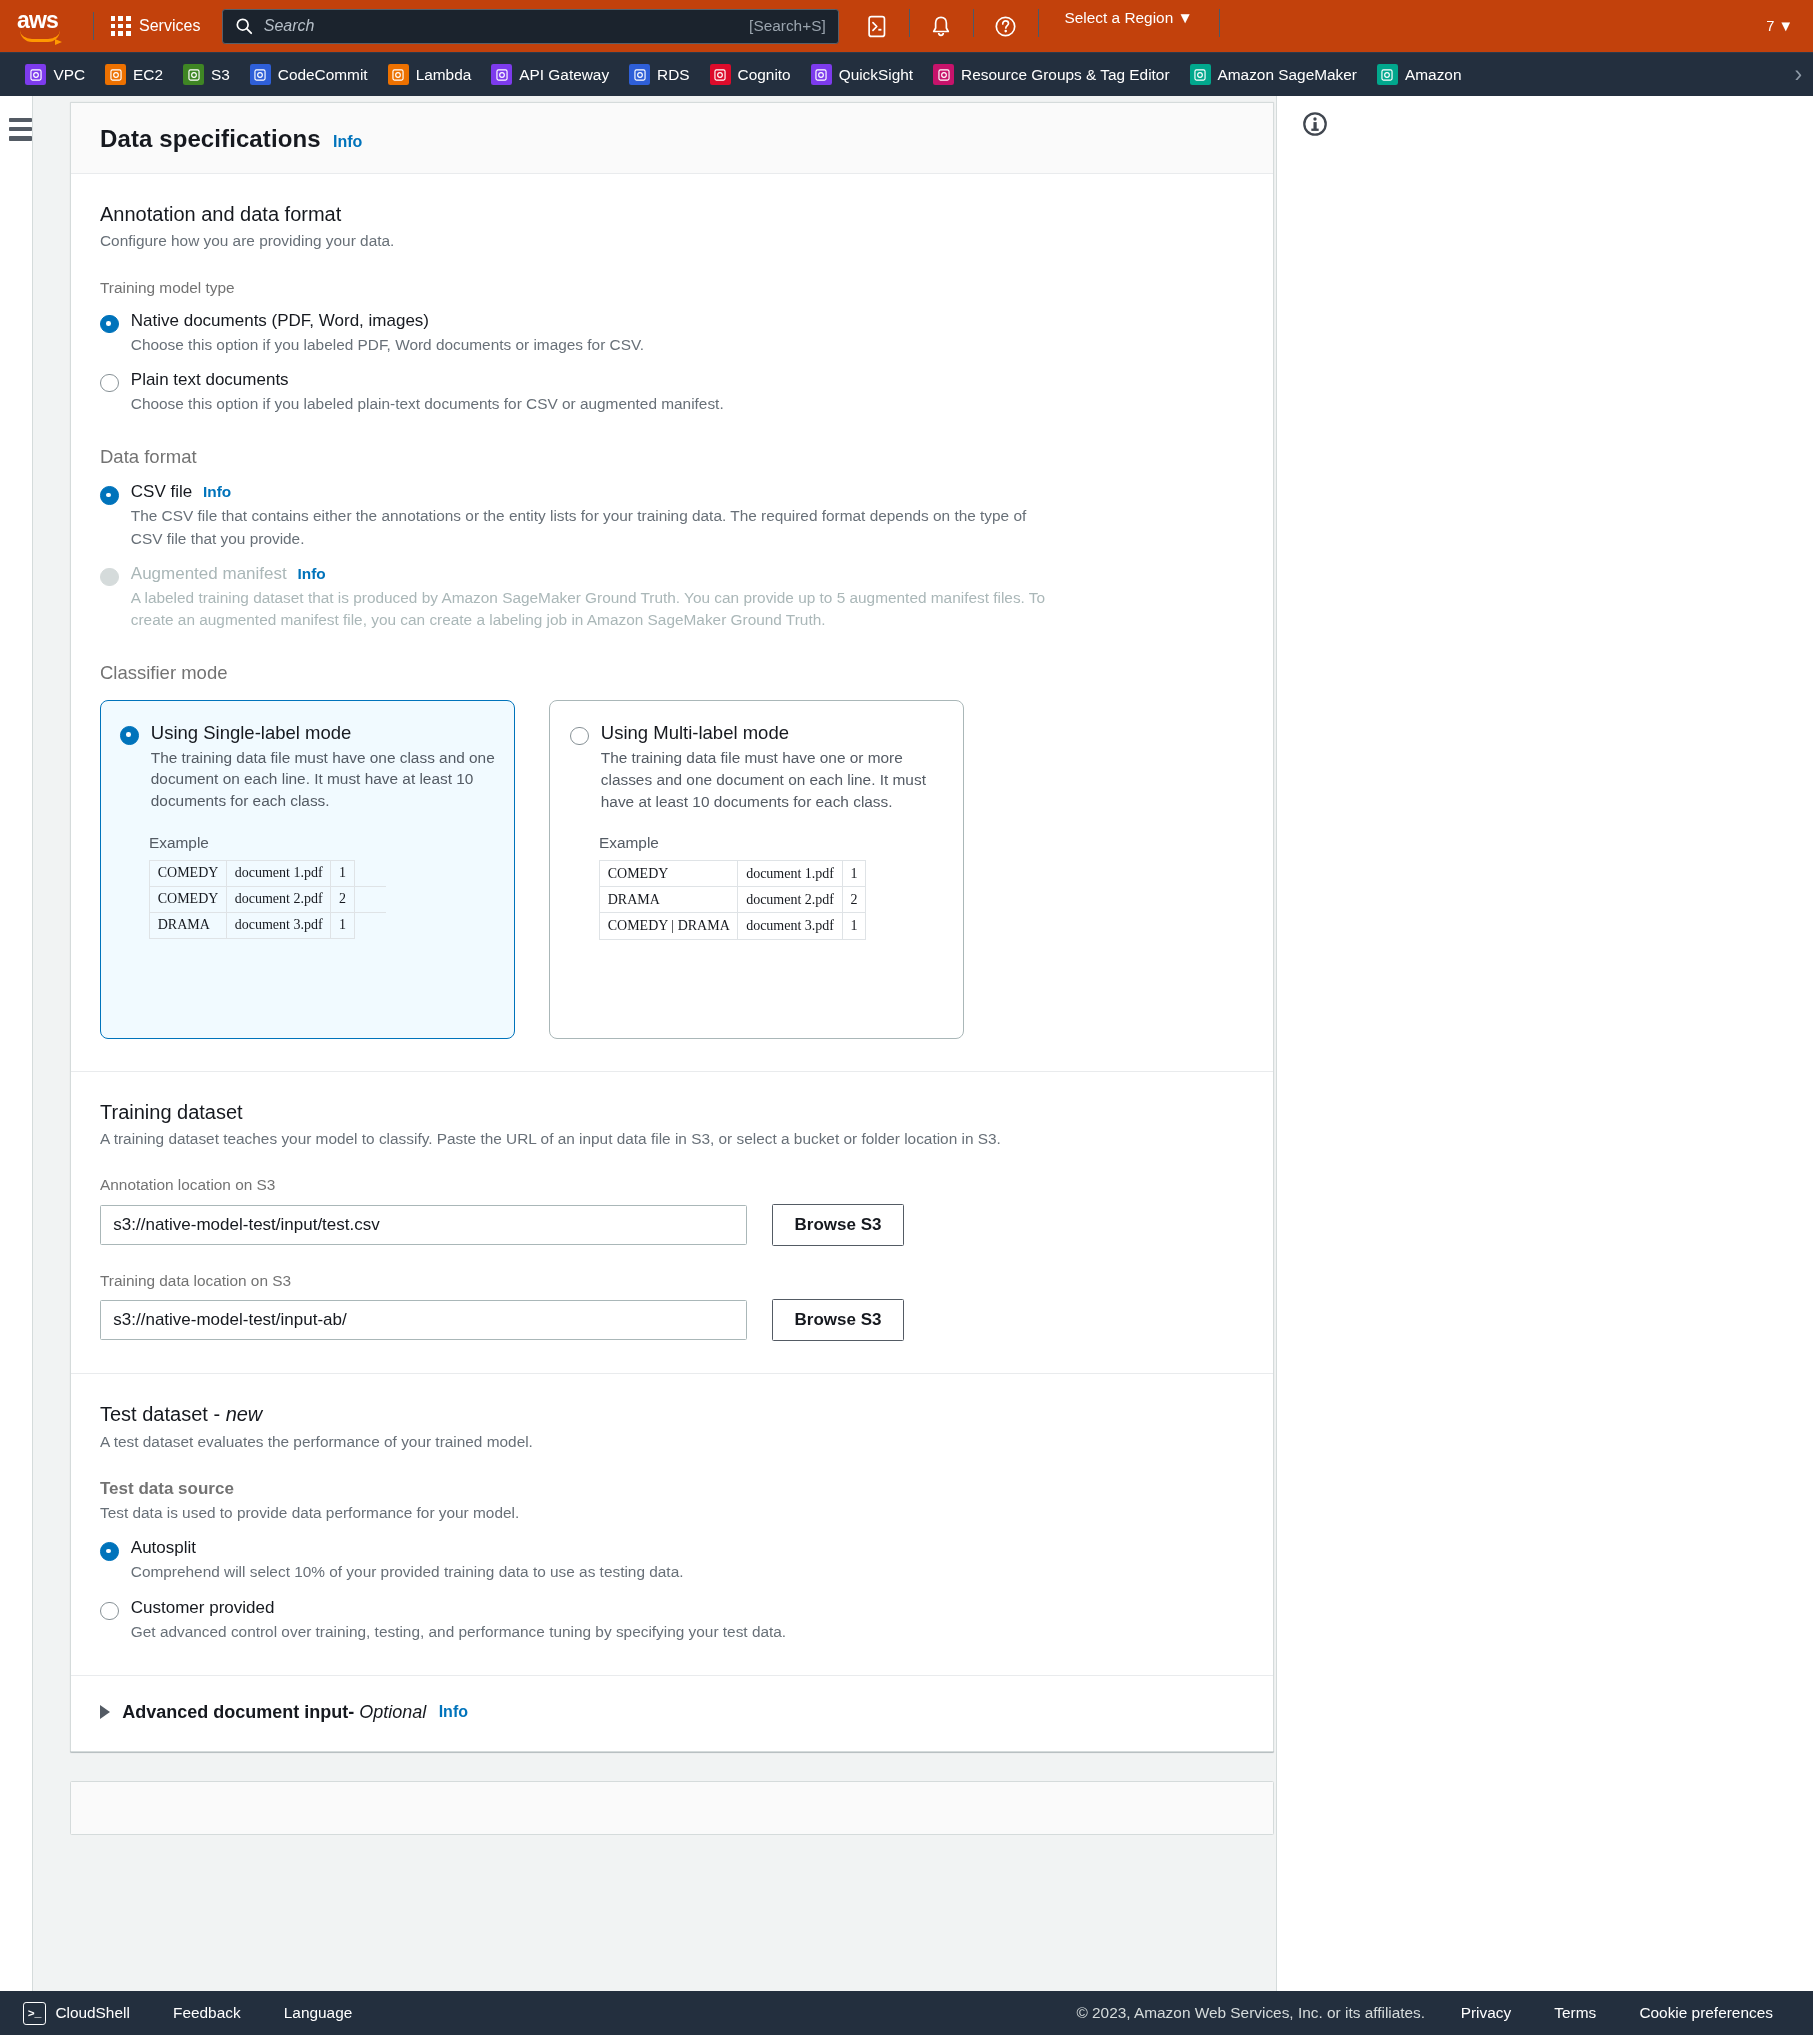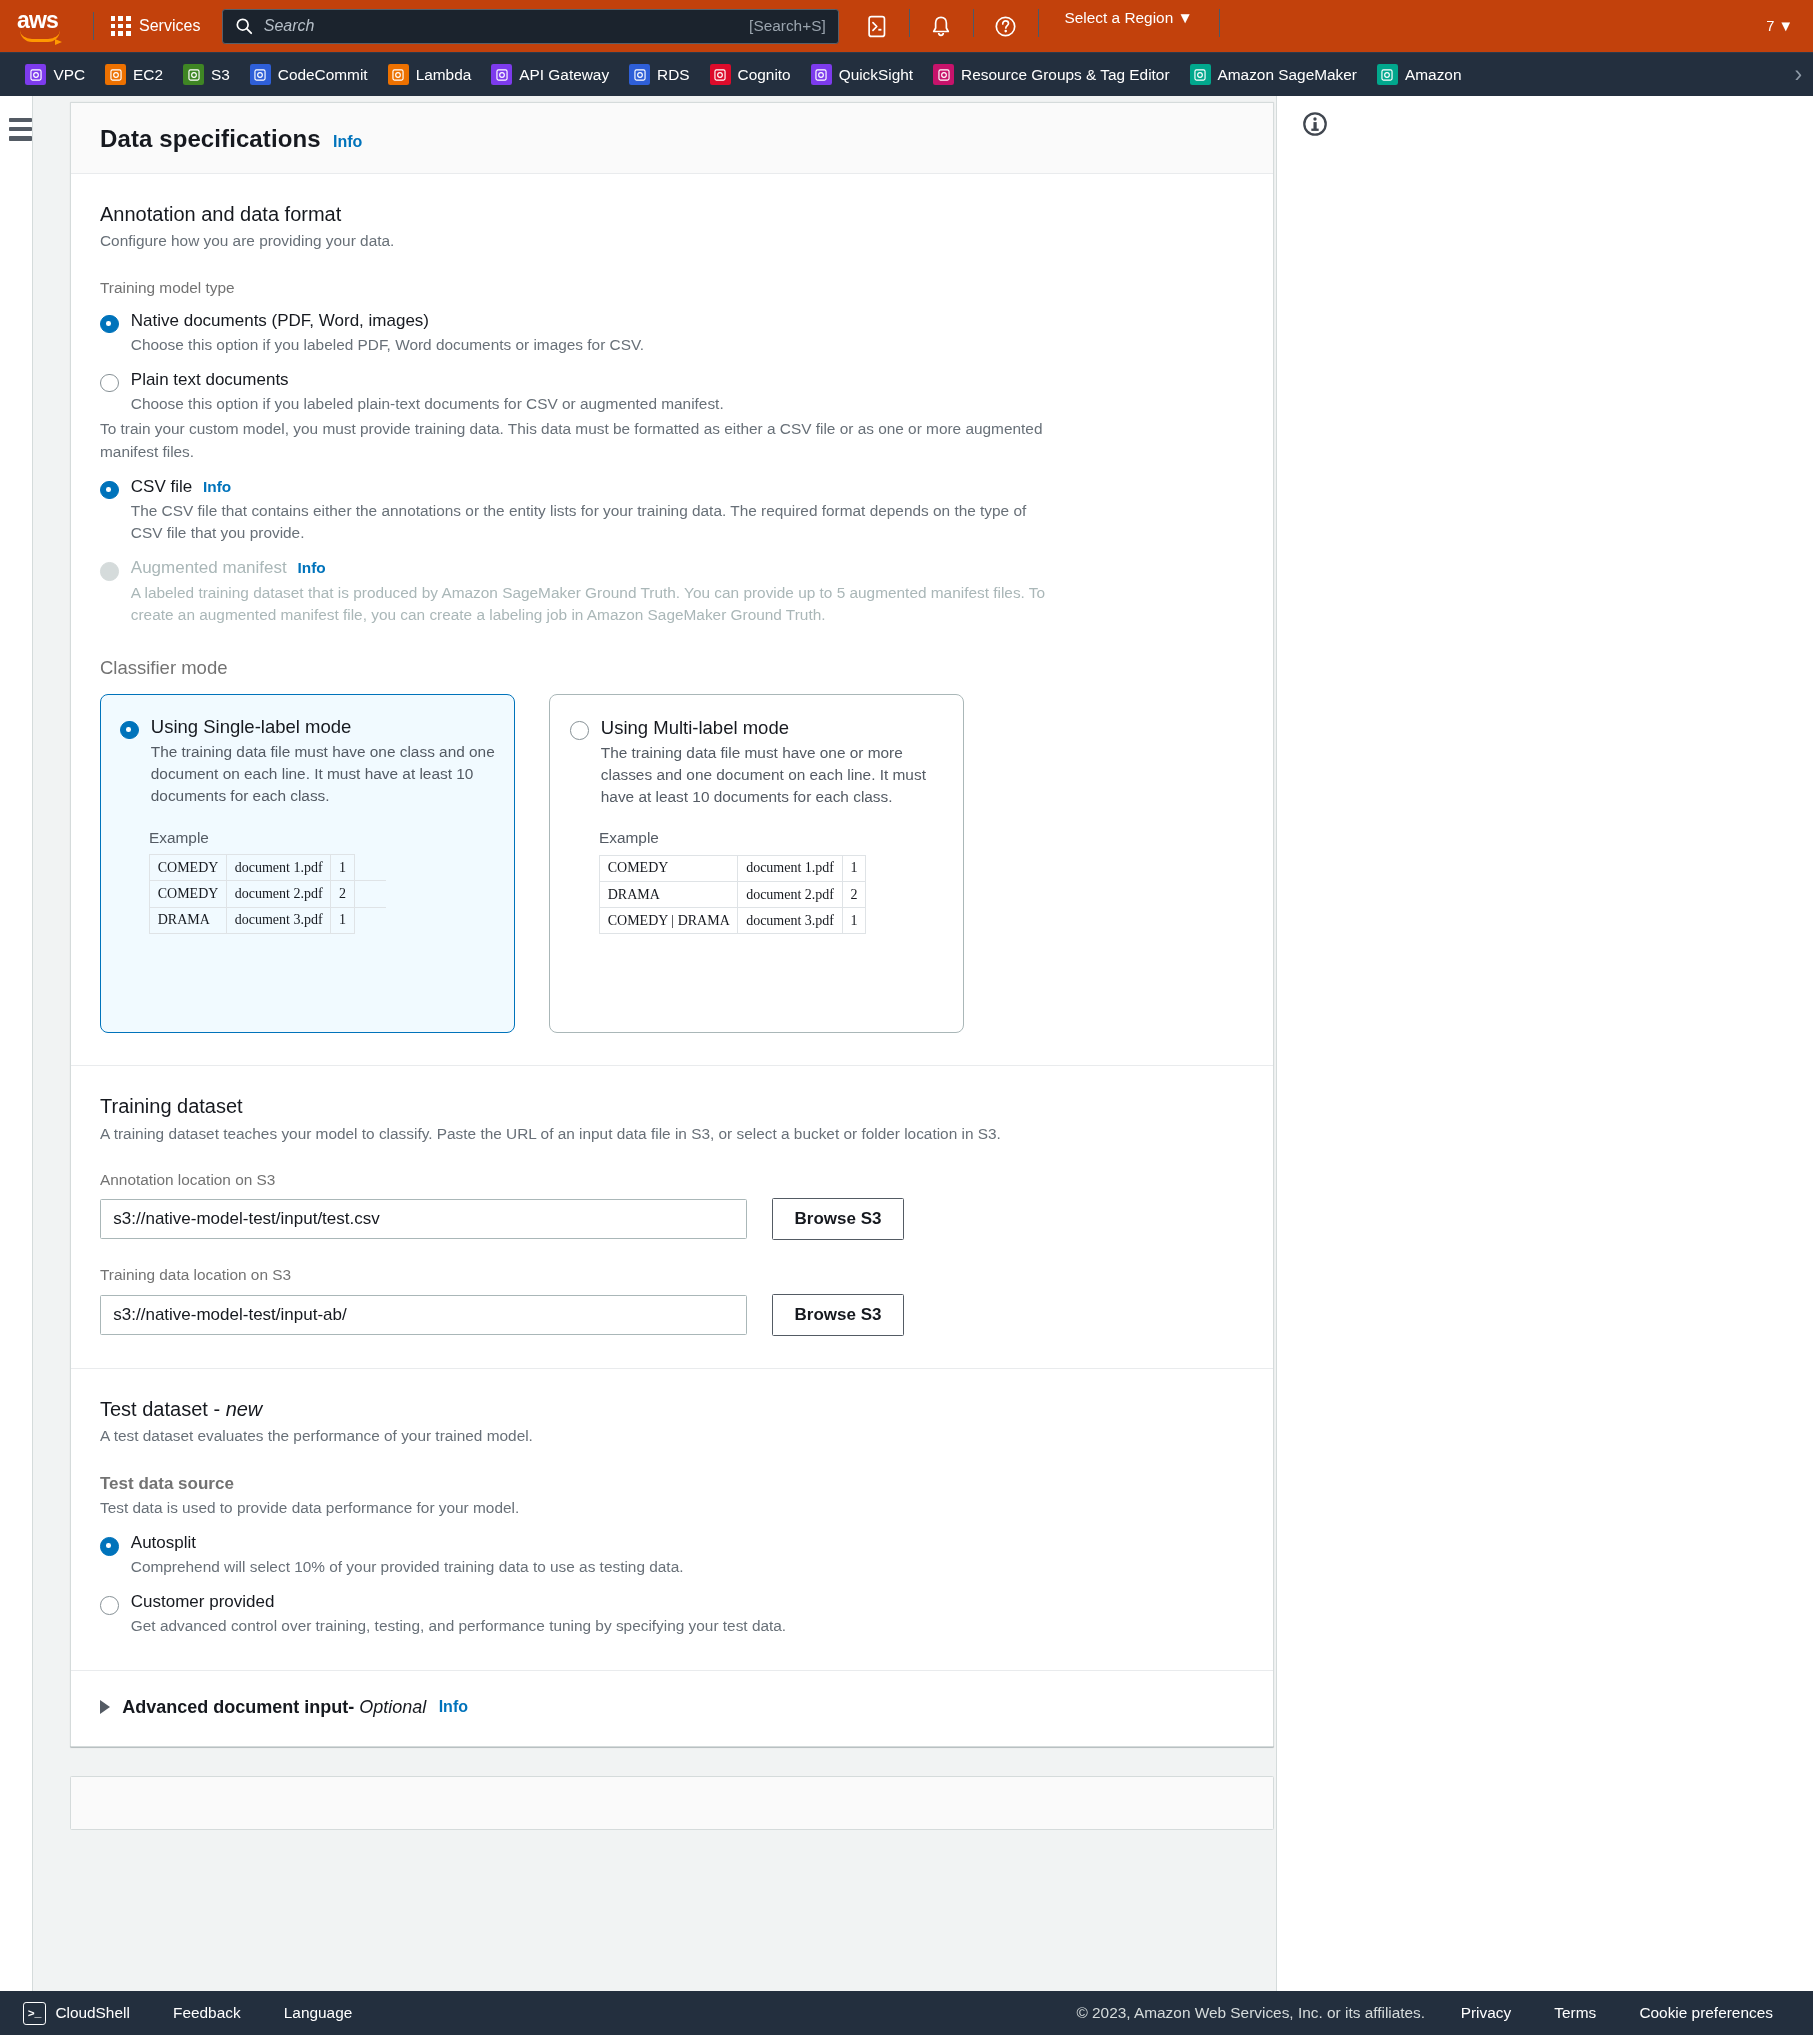--- a/index.html
+++ b/index.html
@@ -381,21 +381,21 @@
           </div>
 
           <div class="radio-row">
             <span class="rad"></span>
             <span class="rad-body">
               <span class="rad-label">Plain text documents</span>
               <div class="rad-desc">Choose this option if you labeled plain-text documents for CSV or augmented manifest.</div>
             </span>
           </div>
 
-          <p class="sec-desc" style="max-width:949px; margin-top:3.1px;">To train your custom model, you must provide training data. This data must be formatted as either a CSV file or as one or more augmented manifest files.</p>
+          <div class="field-label" style="margin-top:31px; font-size:18.5px;">Data format</div>
 
           <div class="radio-row">
             <span class="rad on"></span>
             <span class="rad-body">
               <span class="rad-label">
                 <span>CSV file</span>
                 <span class="info-link" style="font-size:15.4px">Info</span>
               </span>
               <div class="rad-desc">The CSV file that contains either the annotations or the entity lists for your training data. The required format depends on the type of CSV file that you provide.</div>
             </span>

